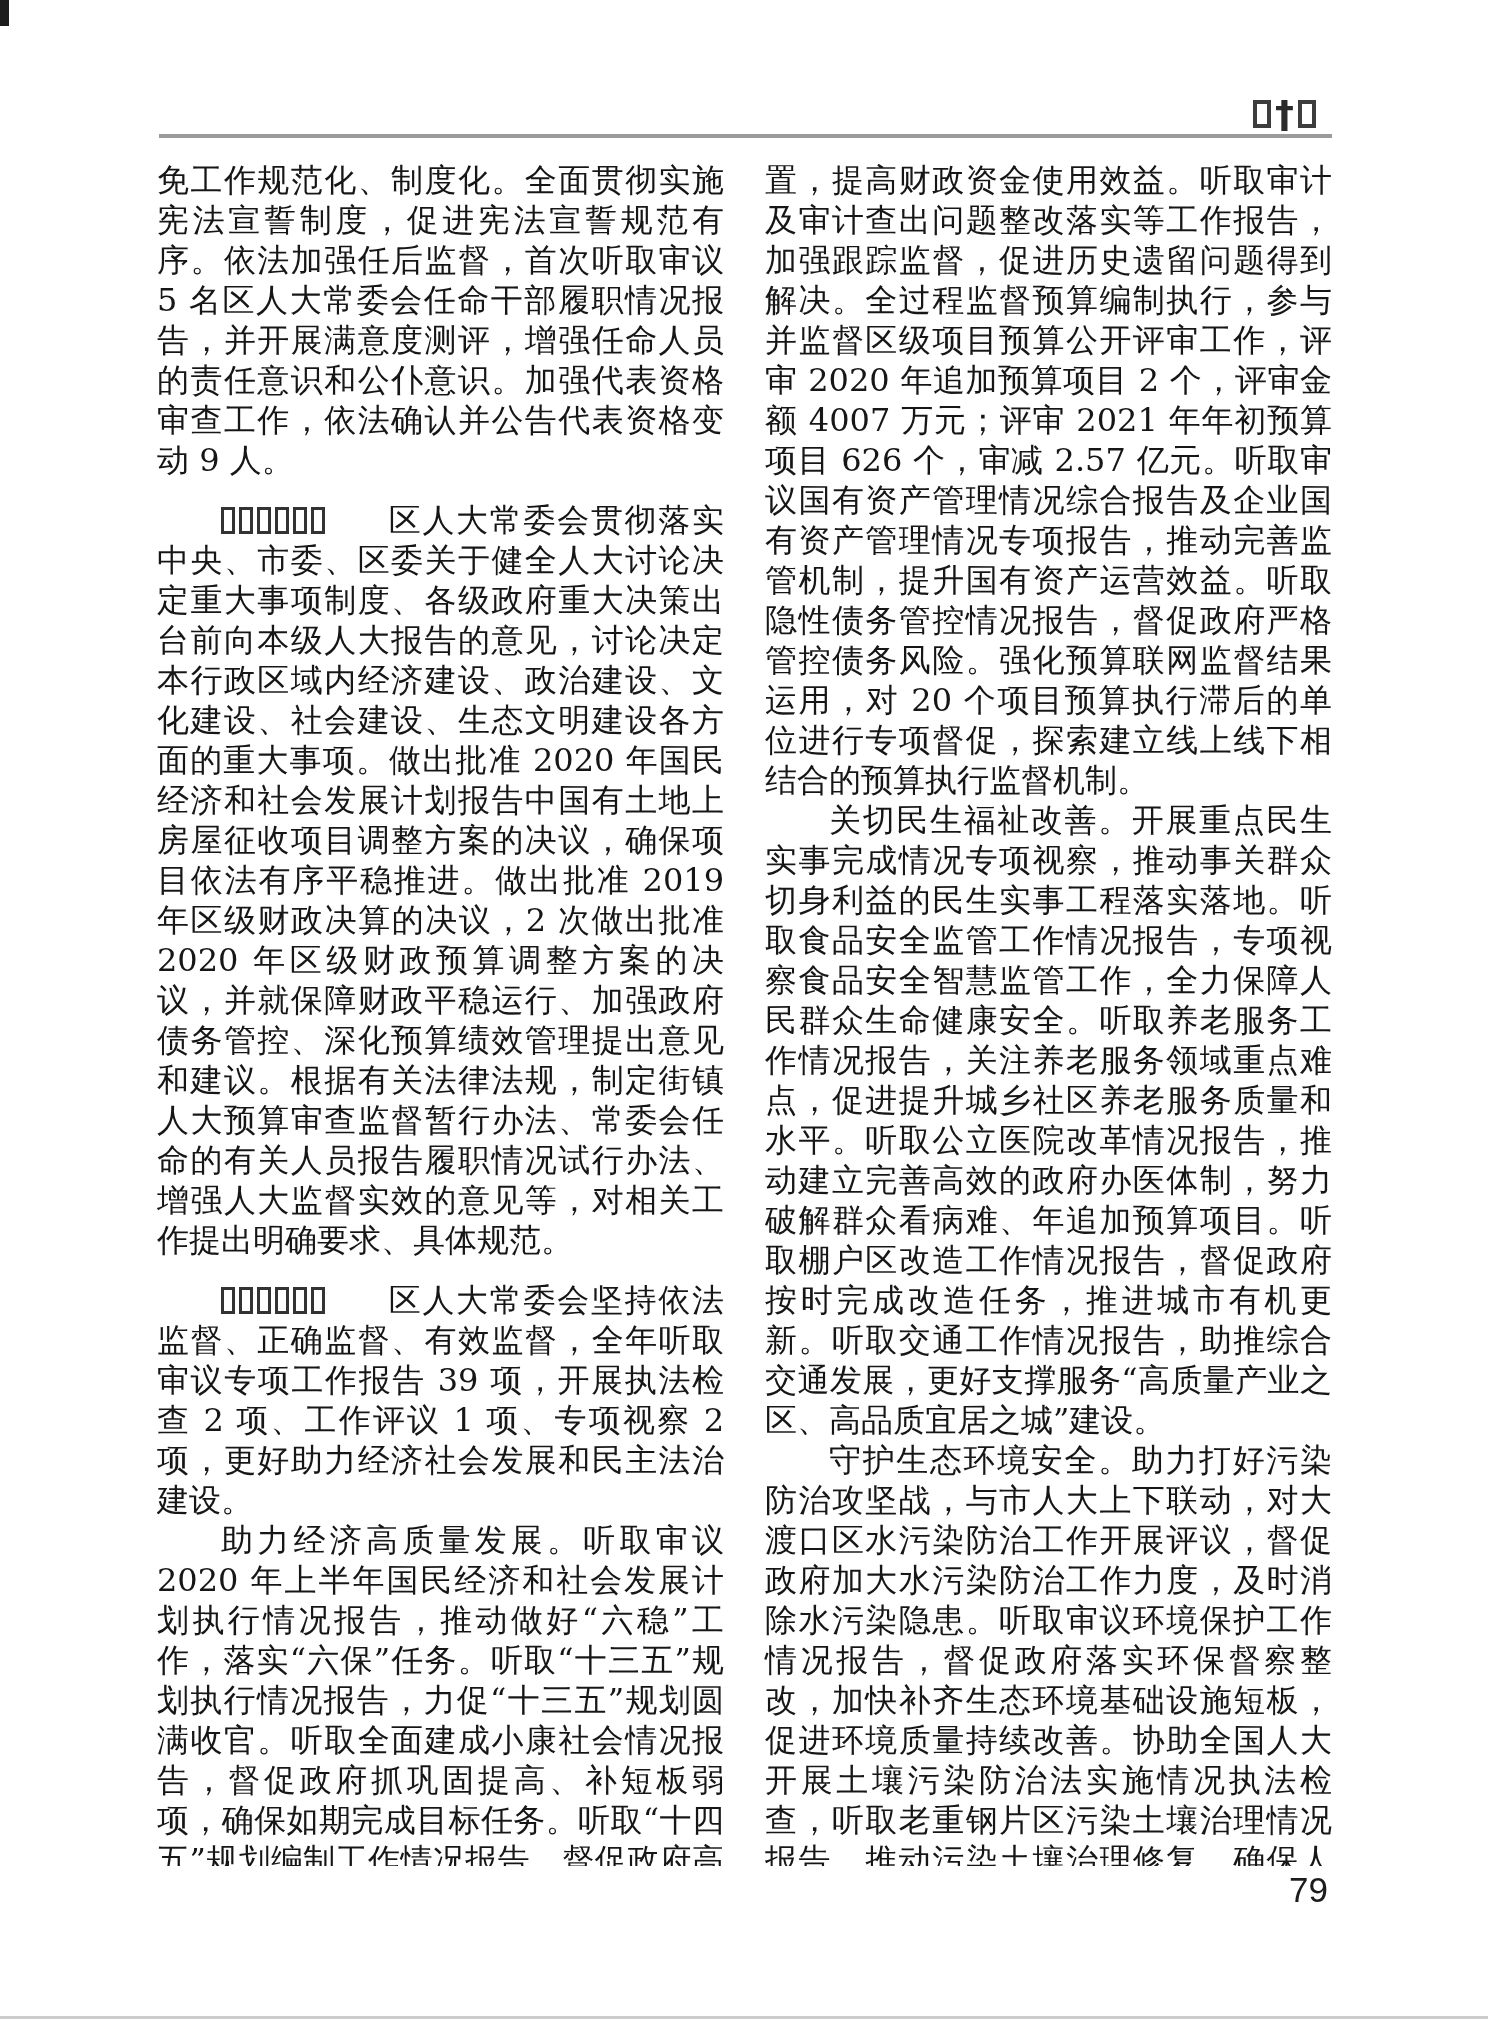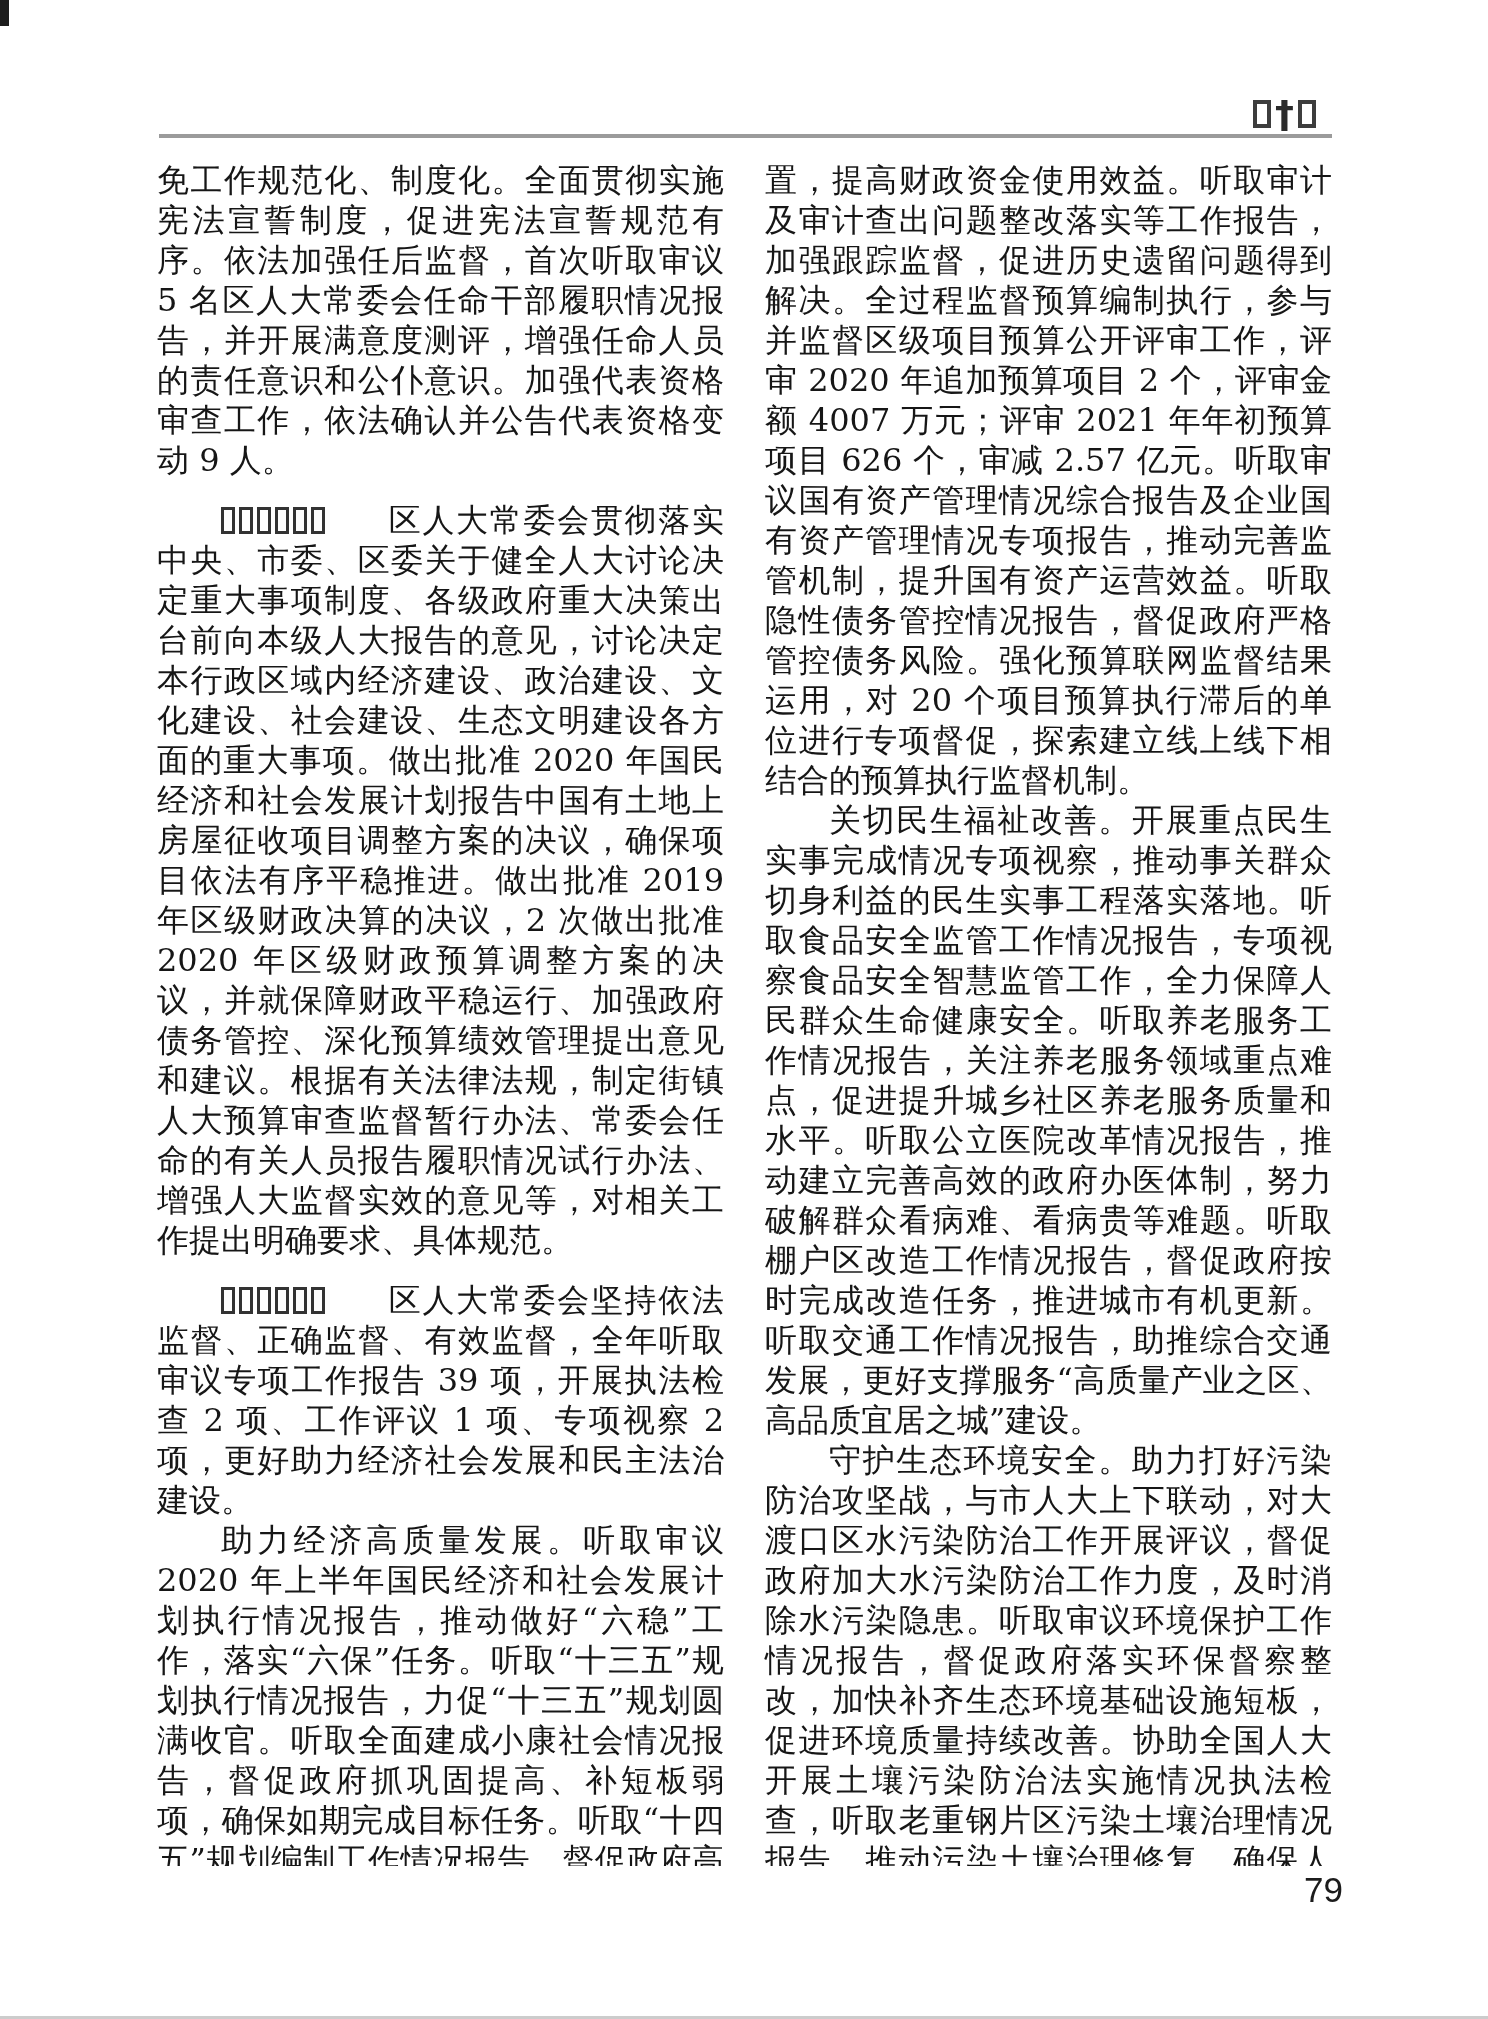--- a/index.html
+++ b/index.html
@@ -73,21 +73,21 @@
     width: 14px;
     height: 27px;
     border: 3px solid #333333;
     margin-right: 4px;
     vertical-align: -3px;
   }
   
   .page-number {
     position: absolute;
     top: 1870px;
-    right: 145px;
+    right: 160px;
     font-family: "Liberation Sans", "DejaVu Sans", sans-serif;
     font-size: 35px;
     line-height: 40px;
     color: #1c1c1c;
   }
   
   .scan-corner {
     position: absolute;
     left: 0; top: 0;
     width: 9px; height: 26px;
@@ -118,21 +118,21 @@
 
   <div class="columns">
     <div class="col">
         <p><span>免工作规范化、制度化。全面贯彻实施宪法宣誓制度，促进宪法宣誓规范有序。依法加强任后监督，首次听取审议 5 名区人大常委会任命干部履职情况报告，并开展满意度测评，增强任命人员的责任意识和公仆意识。加强代表资格审查工作，依法确认并公告代表资格变动 9 人。</span></p>
         <p class="indent gap"><span class="tofu-prefix"><span class="tofu"></span><span class="tofu"></span><span class="tofu"></span><span class="tofu"></span><span class="tofu"></span><span class="tofu"></span></span><span>区人大常委会贯彻落实中央、市委、区委关于健全人大讨论决定重大事项制度、各级政府重大决策出台前向本级人大报告的意见，讨论决定本行政区域内经济建设、政治建设、文化建设、社会建设、生态文明建设各方面的重大事项。做出批准 2020 年国民经济和社会发展计划报告中国有土地上房屋征收项目调整方案的决议，确保项目依法有序平稳推进。做出批准 2019 年区级财政决算的决议，2 次做出批准 2020 年区级财政预算调整方案的决议，并就保障财政平稳运行、加强政府债务管控、深化预算绩效管理提出意见和建议。根据有关法律法规，制定街镇人大预算审查监督暂行办法、常委会任命的有关人员报告履职情况试行办法、增强人大监督实效的意见等，对相关工作提出明确要求、具体规范。</span></p>
         <p class="indent gap"><span class="tofu-prefix"><span class="tofu"></span><span class="tofu"></span><span class="tofu"></span><span class="tofu"></span><span class="tofu"></span><span class="tofu"></span></span><span>区人大常委会坚持依法监督、正确监督、有效监督，全年听取审议专项工作报告 39 项，开展执法检查 2 项、工作评议 1 项、专项视察 2 项，更好助力经济社会发展和民主法治建设。</span></p>
         <p class="indent"><span>助力经济高质量发展。听取审议 2020 年上半年国民经济和社会发展计划执行情况报告，推动做好“六稳”工作，落实“六保”任务。听取“十三五”规划执行情况报告，力促“十三五”规划圆满收官。听取全面建成小康社会情况报告，督促政府抓巩固提高、补短板弱项，确保如期完成目标任务。听取“十四五”规划编制工作情况报告，督促政府高质量编制好“十四五”规划。听取招商投资促进、文旅产业发展、九宫庙商圈板块工作情况报告，视察移动互联网产业园，推动“四大支柱产业”培育壮大、“四大重点板块”加快建设。听取贯彻落实《重庆市营商环境优化提升工作方案》情况报告，持续推进深化“放管服”改革，营造良好发展环境。</span></p>
       </div>
     <div class="col">
         <p><span>置，提高财政资金使用效益。听取审计及审计查出问题整改落实等工作报告，加强跟踪监督，促进历史遗留问题得到解决。全过程监督预算编制执行，参与并监督区级项目预算公开评审工作，评审 2020 年追加预算项目 2 个，评审金额 4007 万元；评审 2021 年年初预算项目 626 个，审减 2.57 亿元。听取审议国有资产管理情况综合报告及企业国有资产管理情况专项报告，推动完善监管机制，提升国有资产运营效益。听取隐性债务管控情况报告，督促政府严格管控债务风险。强化预算联网监督结果运用，对 20 个项目预算执行滞后的单位进行专项督促，探索建立线上线下相结合的预算执行监督机制。</span></p>
-        <p class="indent"><span>关切民生福祉改善。开展重点民生实事完成情况专项视察，推动事关群众切身利益的民生实事工程落实落地。听取食品安全监管工作情况报告，专项视察食品安全智慧监管工作，全力保障人民群众生命健康安全。听取养老服务工作情况报告，关注养老服务领域重点难点，促进提升城乡社区养老服务质量和水平。听取公立医院改革情况报告，推动建立完善高效的政府办医体制，努力破解群众看病难、看病贵等难题。听取棚户区改造工作情况报告，督促政府按时完成改造任务，推进城市有机更新。听取交通工作情况报告，助推综合交通发展，更好支撑服务“高质量产业之区、高品质宜居之城”建设。</span></p>
+        <p class="indent"><span>关切民生福祉改善。开展重点民生实事完成情况专项视察，推动事关群众切身利益的民生实事工程落实落地。听取食品安全监管工作情况报告，专项视察食品安全智慧监管工作，全力保障人民群众生命健康安全。听取养老服务工作情况报告，关注养老服务领域重点难点，促进提升城乡社区养老服务质量和水平。听取公立医院改革情况报告，推动建立完善高效的政府办医体制，努力破解群众看病难、年追加预算项目。听取棚户区改造工作情况报告，督促政府按时完成改造任务，推进城市有机更新。听取交通工作情况报告，助推综合交通发展，更好支撑服务“高质量产业之区、高品质宜居之城”建设。</span></p>
         <p class="indent"><span>守护生态环境安全。助力打好污染防治攻坚战，与市人大上下联动，对大渡口区水污染防治工作开展评议，督促政府加大水污染防治工作力度，及时消除水污染隐患。听取审议环境保护工作情况报告，督促政府落实环保督察整改，加快补齐生态环境基础设施短板，促进环境质量持续改善。协助全国人大开展土壤污染防治法实施情况执法检查，听取老重钢片区污染土壤治理情况报告，推动污染土壤治理修复，确保人民群众居住安全。听取跳磴河“清水绿岸”治理提升工程工作情况报告，助力打造开放共享的绿色长廊。</span></p>
       </div>
   </div>
 
   <div class="page-number">79</div>
 
   <div class="scan-bottom"></div>
 
 </div>
 

